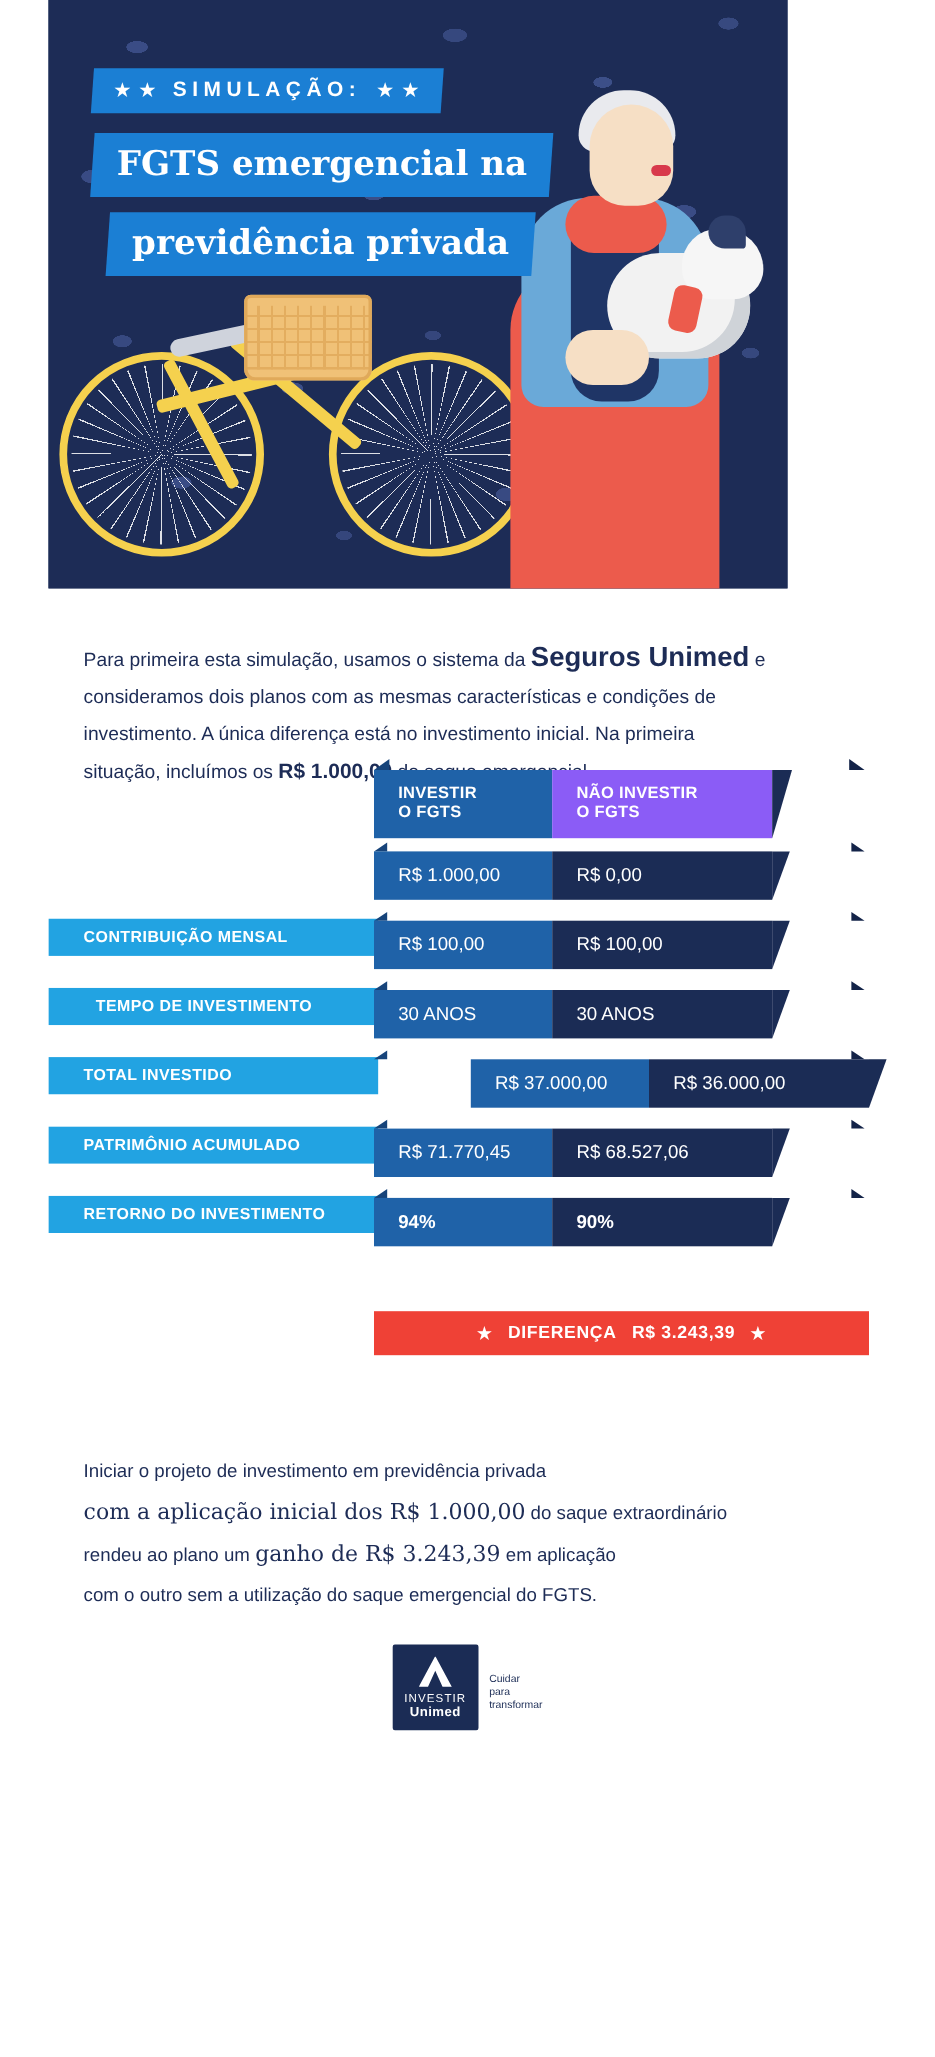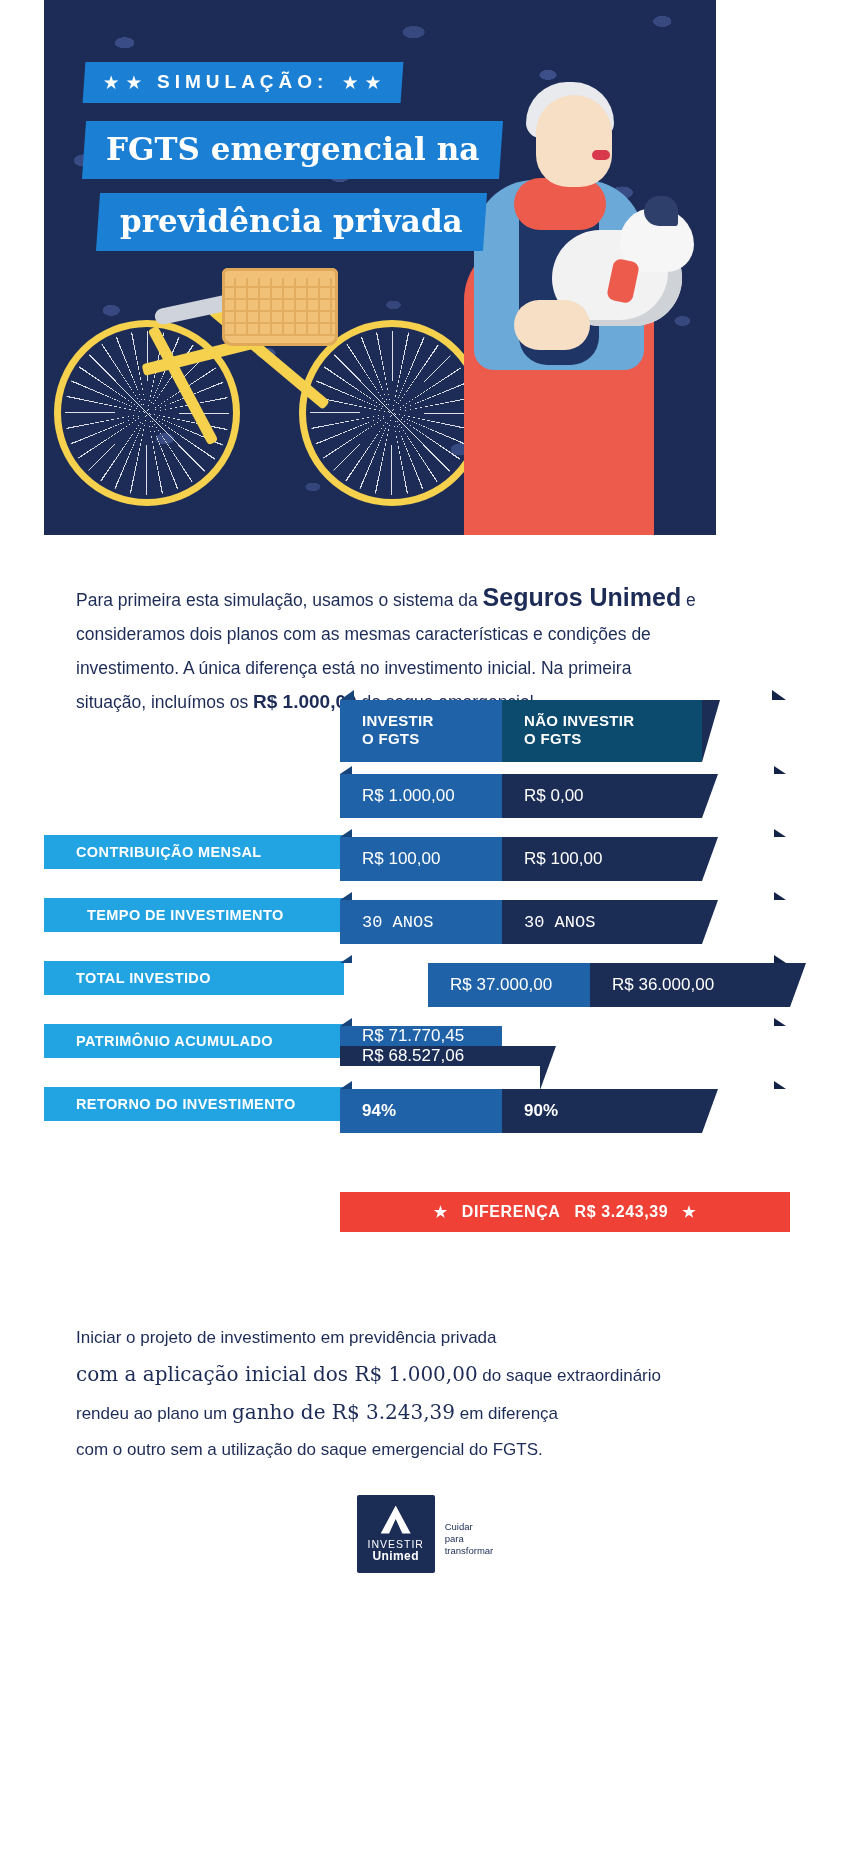--- a/index.html
+++ b/index.html
@@ -303,21 +303,21 @@
   .header-strip .hcell {
     box-sizing: border-box;
     color: #ffffff;
     font-size: 15px;
     font-weight: 700;
     line-height: 18px;
     padding: 12px 0 16px 22px;
     letter-spacing: .3px;
   }
   .hcell.invest { width: 162px; background: #1f62a8; }
-  .hcell.nao-invest { width: 200px; background: #0c4a6e; position: relative; }
+  .hcell.nao-invest { width: 200px; background: #8b5cf6; position: relative; }
   .hcell.nao-invest:after {
     content: "";
     position: absolute;
     right: -18px; top: 0;
     border-left: 18px solid #1b2c55;
     border-bottom: 62px solid transparent;
   }
   .hcell.invest:before {
     content: "";
     position: absolute;
@@ -513,41 +513,41 @@
       <div class="value-strip" style="top:12px;">
         <div class="cell invest">R$ 100,00</div>
         <div class="cell nao-invest">R$ 100,00</div>
       </div>
     </div>
 
     <div class="row">
       <div class="label-bar" style="top:10px;padding-left:43px;">TEMPO DE INVESTIMENTO</div>
       <div class="strip-notch-left" style="top:4px;"></div>
       <div class="strip-notch-right" style="top:4px;"></div>
-      <div class="value-strip" style="top:12px;font-family:Liberation Mono, monospace;">
+      <div class="value-strip" style="top:12px;">
         <div class="cell invest">30 ANOS</div>
         <div class="cell nao-invest">30 ANOS</div>
       </div>
     </div>
 
     <div class="row">
       <div class="label-bar" style="top:10px;">TOTAL INVESTIDO</div>
       <div class="strip-notch-left" style="top:4px;"></div>
       <div class="strip-notch-right" style="top:4px;"></div>
       <div class="value-strip" style="top:12px;justify-content:flex-end;">
         <div class="cell invest">R$ 37.000,00</div>
         <div class="cell nao-invest">R$ 36.000,00</div>
       </div>
     </div>
 
     <div class="row">
       <div class="label-bar" style="top:10px;">PATRIMÔNIO ACUMULADO</div>
       <div class="strip-notch-left" style="top:4px;"></div>
       <div class="strip-notch-right" style="top:4px;"></div>
-      <div class="value-strip" style="top:12px;flex-direction:column;">
+      <div class="value-strip" style="top:12px;">
         <div class="cell invest">R$ 71.770,45</div>
         <div class="cell nao-invest">R$ 68.527,06</div>
       </div>
     </div>
 
     <div class="row">
       <div class="label-bar" style="top:10px;">RETORNO DO INVESTIMENTO</div>
       <div class="strip-notch-left" style="top:4px;"></div>
       <div class="strip-notch-right" style="top:4px;"></div>
       <div class="value-strip" style="top:12px;">
@@ -563,21 +563,21 @@
       <span class="star">★</span>
     </div>
   </div>
 
   <div class="closing">
     <div>Iniciar o projeto de investimento em previdência privada</div>
     <div>
       <span class="serif-big">com a aplicação inicial dos R$ 1.000,00</span><span> do saque extraordinário</span>
     </div>
     <div>
-      <span>rendeu ao plano um </span><span class="serif-big">ganho de R$ 3.243,39</span><span> em diferença</span>
+      <span>rendeu ao plano um </span><span class="serif-big">ganho de R$ 3.243,39</span><span> em aplicação</span>
     </div>
     <div>com o outro sem a utilização do saque emergencial do FGTS.</div>
   </div>
 
   <div class="logo-wrap">
     <div class="logo-box">
       <div class="logo-mark"></div>
       <div class="logo-seguros">INVESTIR</div>
       <div class="logo-unimed">Unimed</div>
     </div>

